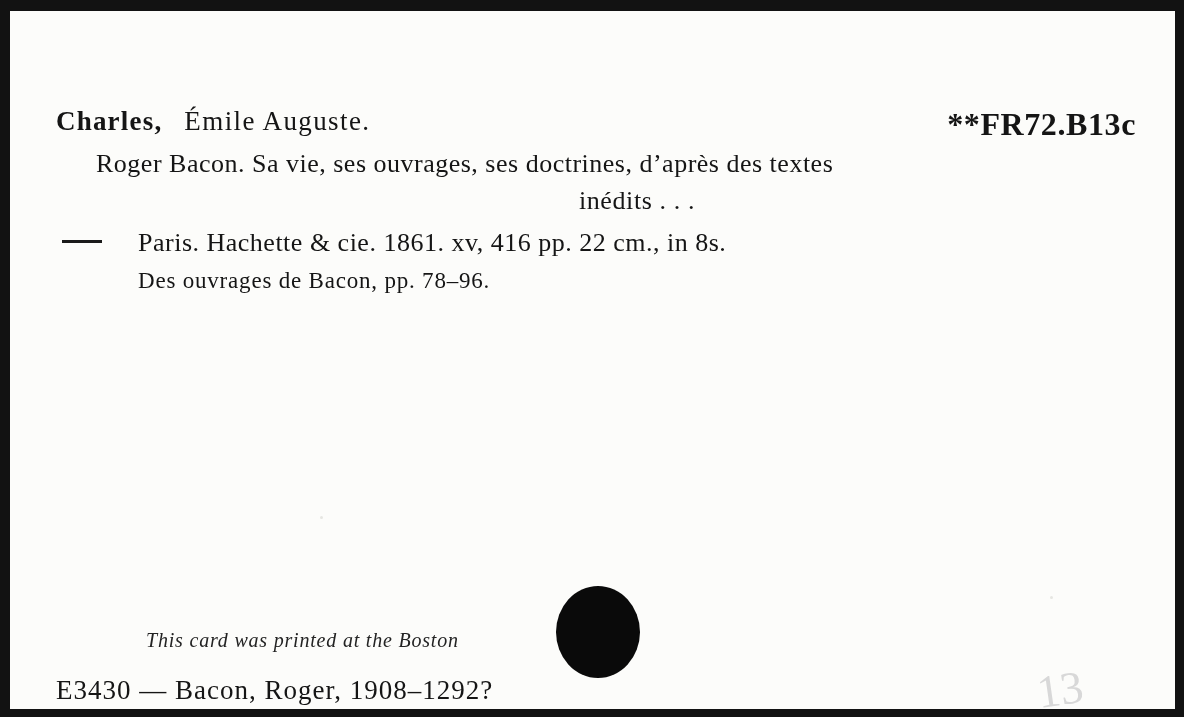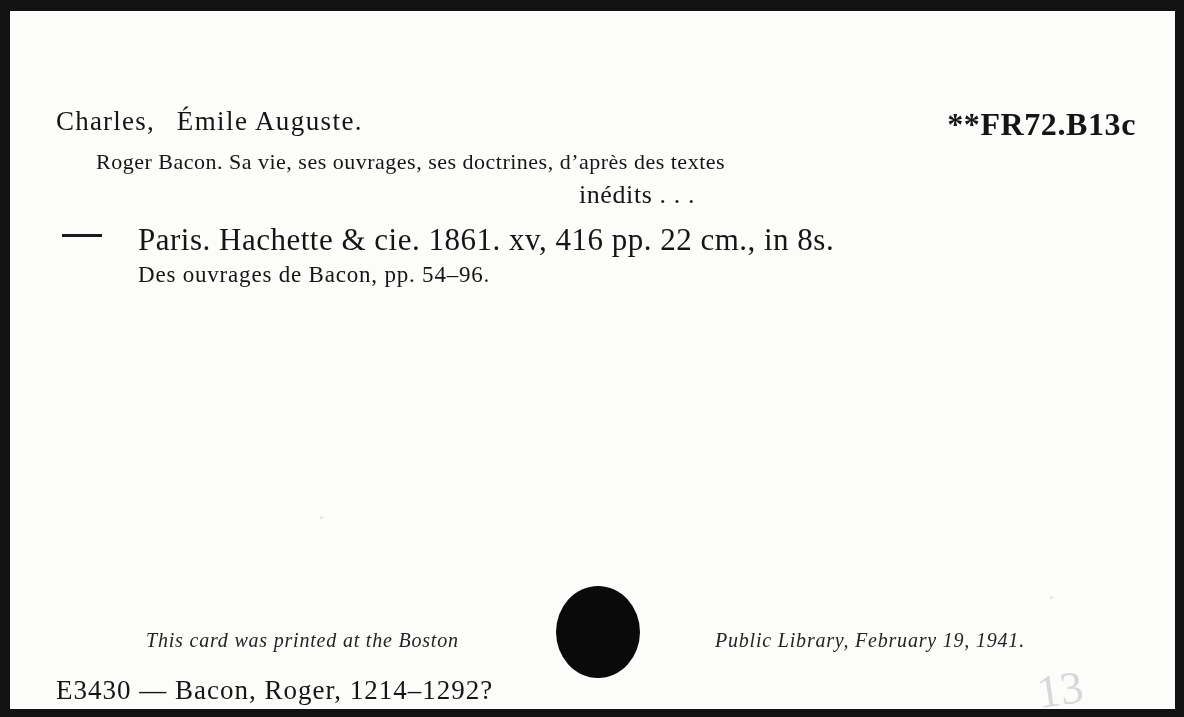--- a/index.html
+++ b/index.html
@@ -51,42 +51,42 @@
   }
 
   .line-author {
     font-size: 27px;
     letter-spacing: 0.3px;
     white-space: nowrap;
     position: relative;
     height: 34px;
   }
   .author-name {
-    font-weight: normal;
+    font-weight: bold;
     letter-spacing: 1.2px;
   }
   .author-rest {
     font-weight: normal;
     letter-spacing: 1.4px;
     margin-left: 22px;
   }
   .call-number {
     position: absolute;
     right: 0;
     top: 0;
     font-weight: bold;
     font-size: 32px;
     letter-spacing: 0.6px;
     white-space: nowrap;
   }
 
   .line-title {
     margin-top: 6px;
     margin-left: 40px;
-    font-size: 22px;
+    font-size: 26px;
     letter-spacing: 0.5px;
     line-height: 1.42;
     width: 1040px;
     text-align: justify;
   }
   .line-title-cont {
     margin-left: 82px;
     font-size: 26px;
     letter-spacing: 0.6px;
     line-height: 1.42;
@@ -101,21 +101,21 @@
   .dash-mark {
     position: absolute;
     left: 6px;
     top: 12px;
     width: 40px;
     height: 3px;
     background: #1a1a1a;
   }
   .line-imprint {
     margin-left: 82px;
-    font-size: 31px;
+    font-size: 26px;
     letter-spacing: 0.5px;
     white-space: nowrap;
   }
 
   .line-note {
     margin-top: 4px;
     margin-left: 82px;
     font-size: 23px;
     letter-spacing: 0.8px;
     white-space: nowrap;
@@ -215,28 +215,27 @@
       </div>
 
       <div class="line-title">Roger Bacon. Sa vie, ses ouvrages, ses doctrines, d’après des textes</div>
       <div class="line-title-cont">inédits . . .</div>
 
       <div class="line-imprint-wrap">
         <div class="dash-mark"></div>
         <div class="line-imprint">Paris.  Hachette &amp; cie.  1861.  xv, 416 pp.  22 cm., in 8s.</div>
       </div>
 
-      <div class="line-note">Des ouvrages de Bacon, pp. 54–96.</div>
+      <div class="line-note">Des ouvrages de Bacon, pp. 78–96.</div>
     </div>
 
     <div class="credit">
       <div class="credit-left">This card was printed at the Boston</div>
-      <div class="credit-right">Public Library, February 19, 1941.</div>
     </div>
 
     <div class="ink-blot"></div>
 
-    <div class="tracing">E3430  —  Bacon, Roger, 1214–1292?</div>
+    <div class="tracing">E3430  —  Bacon, Roger, 1908–1292?</div>
 
     <div class="pencil-mark">13</div>
 
   </div>
 </div>
 
 </body></html>

